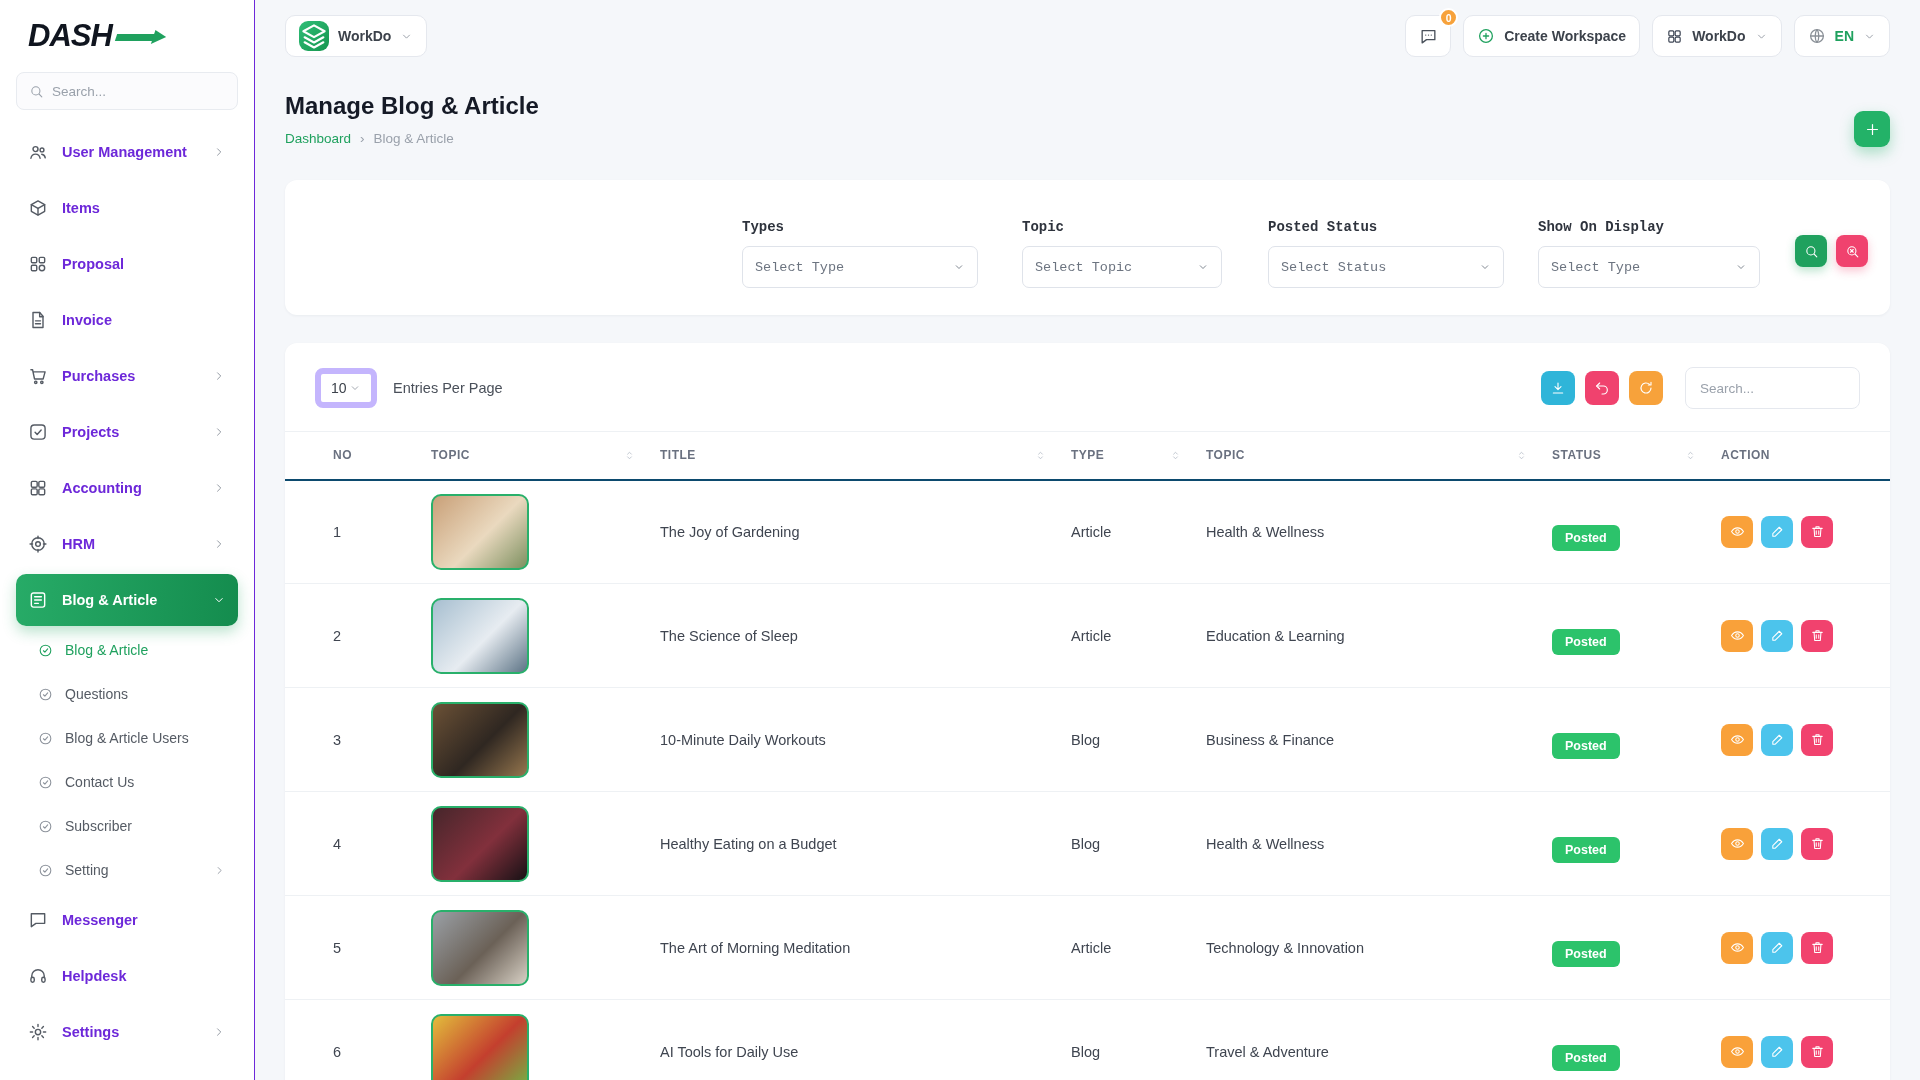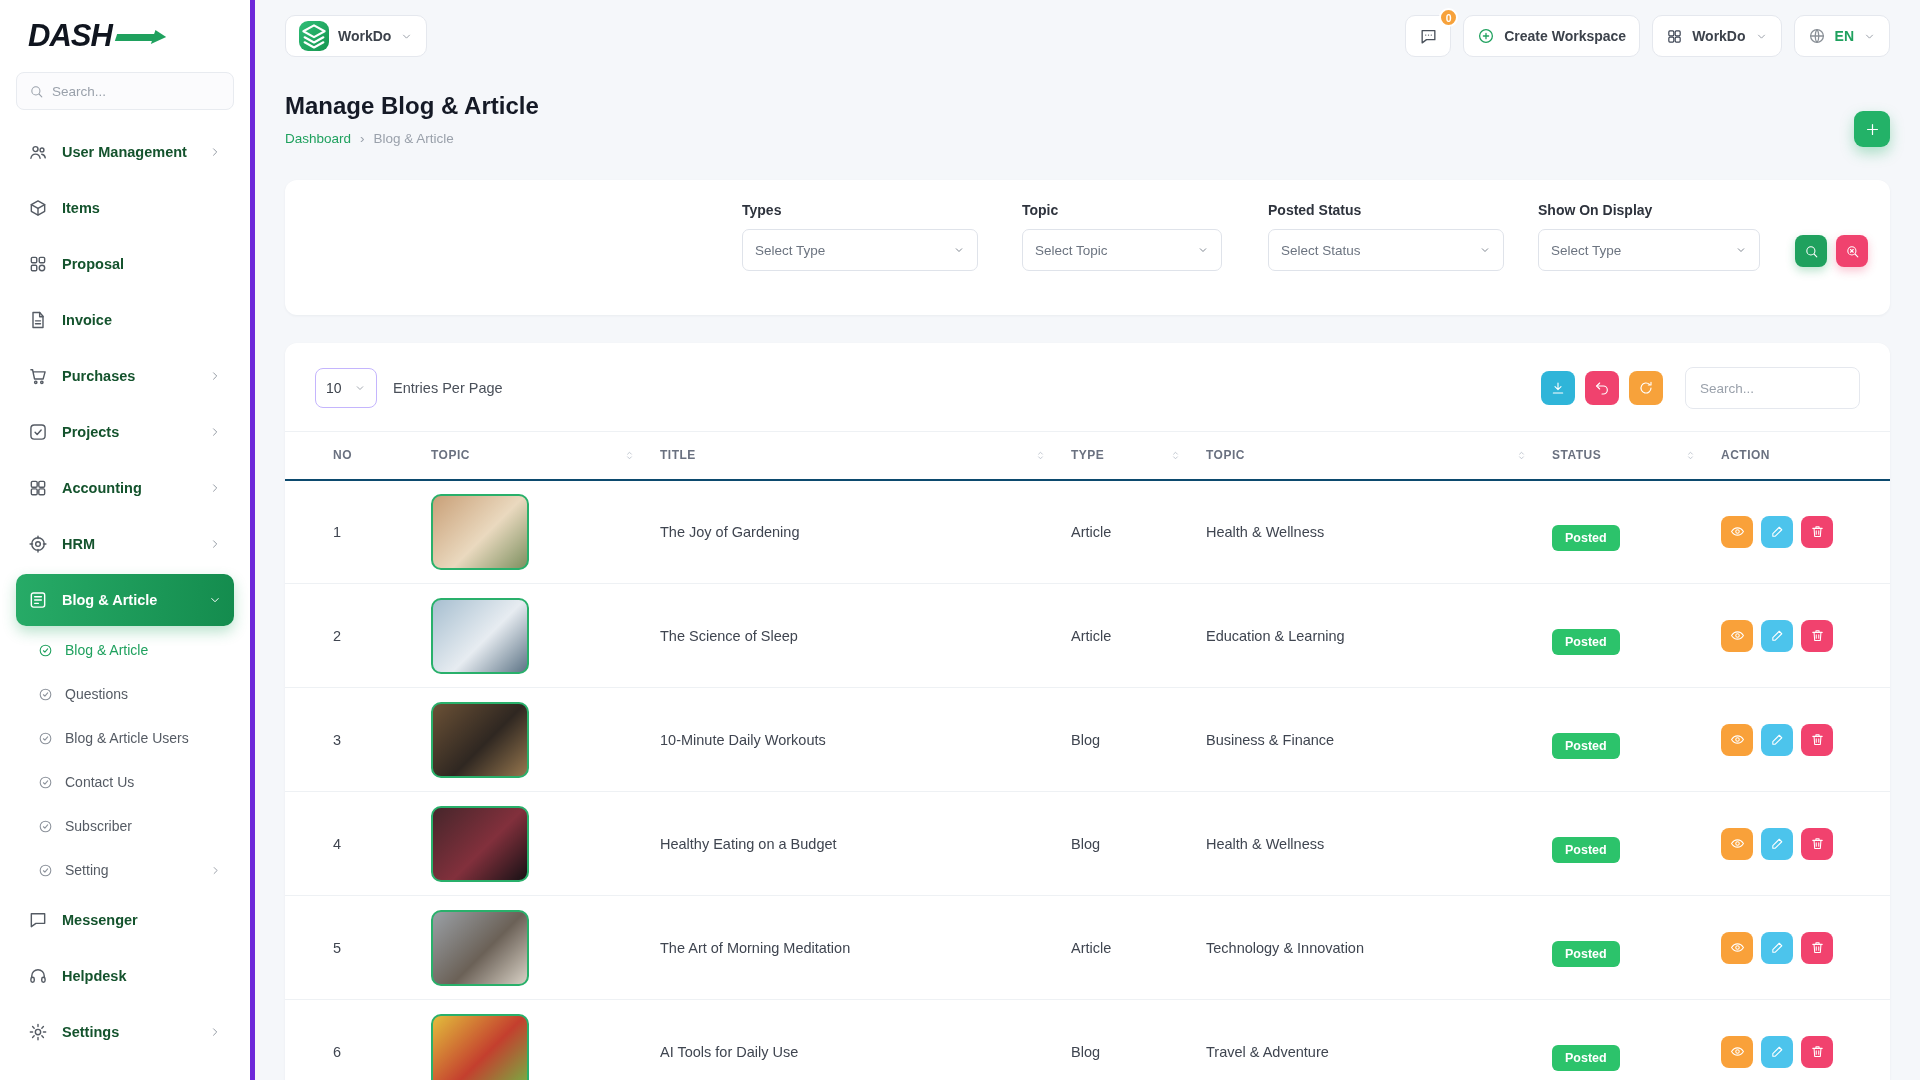--- a/index.html
+++ b/index.html
@@ -6,31 +6,31 @@
     --primary:#1fa15e; --badge:#2cc36b; --view:#f9a13a; --edit:#4cc4ec;
     --del:#f1426e; --download:#2fb5d9; --refresh:#f7a23b; --clear:#f0426e; --add:#23b268;
   }
   *{box-sizing:border-box;margin:0;padding:0;}
   html,body{width:1920px;height:1080px;overflow:hidden;}
   body{font-family:"Liberation Sans",sans-serif;background:#f5f7fa;color:#3f4550;position:relative;}
   .icon{display:inline-flex;flex:0 0 auto;}
   .icon svg{display:block;width:100%;height:100%;}
 
   
-  .sidebar{position:absolute;left:0;top:0;width:255px;height:1080px;background:#fff;border-right:5px solid #6d28d9;padding:0 16px;}
+  .sidebar{position:absolute;left:0;top:0;width:255px;height:1080px;background:#fff;border-right:1px solid #6d28d9;padding:0 16px;}
   .logo{height:72px;display:flex;align-items:center;padding-left:12px;position:relative;cursor:pointer;}
   .logo-text{font-size:31px;font-weight:900;font-style:italic;letter-spacing:-1px;color:#10151f;}
   .logo-arrow{position:absolute;left:100px;top:34px;width:38px;height:7px;background:var(--primary);transform:skewX(-18deg);}
   .logo-arrow::after{content:"";position:absolute;right:-12px;top:-4px;border-left:13px solid var(--primary);border-top:7.5px solid transparent;border-bottom:7.5px solid transparent;}
   .side-search{display:flex;align-items:center;gap:8px;height:38px;background:#fbfbfd;border:1px solid #e8ebf0;border-radius:8px;padding:0 12px;}
   .side-search .icon{width:15px;height:15px;color:#9aa1ab;}
   .side-search input{border:none;outline:none;background:transparent;font-size:13.5px;color:#3f4550;width:100%;font-family:inherit;}
   input::placeholder{color:#9aa1ab;}
   .menu{margin-top:14px;display:flex;flex-direction:column;}
-  .menu-item{height:52px;margin:2px 0;display:flex;align-items:center;gap:14px;padding:0 12px;border-radius:10px;font-size:14.5px;font-weight:600;color:#14532d;cursor:pointer;}
+  .menu-item{height:52px;margin:2px 0;display:flex;align-items:center;gap:14px;padding:0 12px;border-radius:10px;font-size:14.5px;font-weight:600;color:#6d28d9;cursor:pointer;}
   .menu-item .icon{width:20px;height:20px;color:#555b64;}
   .menu-item .chev{width:14px;height:14px;margin-left:auto;color:#949aa3;}
   .menu-item.active{background:linear-gradient(93deg,#27ab67,#148c4e);color:#fff;box-shadow:0 6px 14px rgba(31,161,94,.3);}
   .menu-item.active .icon,.menu-item.active .chev{color:#fff;}
   .submenu{display:flex;flex-direction:column;padding-left:10px;}
   .submenu-item{height:44px;display:flex;align-items:center;gap:12px;padding:0 12px;border-radius:10px;font-size:14px;font-weight:500;color:#555b64;cursor:pointer;}
   .submenu-item .subicon{width:15px;height:15px;color:#8d939c;}
   .submenu-item .chev{width:13px;height:13px;margin-left:auto;color:#949aa3;}
   .submenu-item.active{color:var(--primary);}
   .submenu-item.active .subicon{color:var(--primary);}
@@ -53,34 +53,34 @@
   .main{position:absolute;left:255px;top:72px;right:0;bottom:0;padding:20px 30px;}
   .page-title{font-size:24px;font-weight:700;color:#151a26;}
   .breadcrumb{margin-top:11px;font-size:13.5px;color:#9aa1ab;display:flex;gap:9px;align-items:center;}
   .bc-home{color:var(--primary);cursor:pointer;}
   .add-btn{position:absolute;top:39px;right:30px;width:36px;height:36px;border-radius:9px;background:var(--add);color:#fff;display:flex;align-items:center;justify-content:center;box-shadow:0 6px 14px rgba(35,178,104,.35);cursor:pointer;border:none;}
   .add-btn .icon{width:17px;height:17px;}
   .card{background:#fff;border-radius:12px;box-shadow:0 1px 3px rgba(20,30,50,.05);}
 
   
   .filter-card{margin-top:34px;height:135px;position:relative;}
-  .filter-group{position:absolute;top:22px;}
+  .filter-group{position:absolute;top:39px;font-family:Liberation Mono, monospace;}
   .filter-label{font-size:14px;font-weight:600;color:#2e333d;margin-bottom:11px;}
   .select{height:42px;border:1px solid #dfe3ea;border-radius:7px;background:#fff;display:flex;align-items:center;justify-content:space-between;padding:0 12px;font-size:13.5px;color:#6c7480;cursor:pointer;}
   .select .chev-sm{width:12px;height:12px;color:#6c7480;}
   .filter-actions{position:absolute;top:55px;left:1510px;display:flex;gap:9px;}
   .sq-btn{width:32px;height:32px;border-radius:8px;border:none;color:#fff;display:flex;align-items:center;justify-content:center;cursor:pointer;}
   .sq-btn .icon{width:15px;height:15px;}
   .btn-search{background:var(--primary);box-shadow:0 4px 10px rgba(34,167,93,.3);}
   .btn-clear{background:var(--clear);box-shadow:0 4px 10px rgba(240,66,110,.3);}
 
   
   .table-card{margin-top:28px;padding-top:24px;overflow:hidden;}
   .table-controls{display:flex;align-items:center;padding:0 30px;}
-  .entries-select{width:62px;height:40px;border:1px solid #c4b5fd;border-radius:8px;display:flex;align-items:center;justify-content:space-between;padding:0 10px;font-size:14px;color:#3c424b;cursor:pointer;background:#fff;}
+  .entries-select{width:62px;height:40px;border:6px solid #c4b5fd;border-radius:8px;display:flex;align-items:center;justify-content:space-between;padding:0 10px;font-size:14px;color:#3c424b;cursor:pointer;background:#fff;}
   .entries-select .chev-sm{width:12px;height:12px;}
   .entries-label{margin-left:16px;font-size:14.5px;color:#4a505a;}
   .tc-right{margin-left:auto;display:flex;align-items:center;gap:10px;}
   .tool-btn{width:34px;height:34px;border-radius:8px;border:none;color:#fff;display:flex;align-items:center;justify-content:center;cursor:pointer;}
   .tool-btn .icon{width:16px;height:16px;}
   .btn-download{background:var(--download);}
   .btn-undo{background:var(--clear);}
   .btn-refresh{background:var(--refresh);}
   .table-search{width:175px;height:42px;border:1px solid #e5e8ee;border-radius:8px;padding:0 14px;font-size:13.5px;color:#3f4550;outline:none;margin-left:12px;font-family:inherit;background:#fff;}
 

